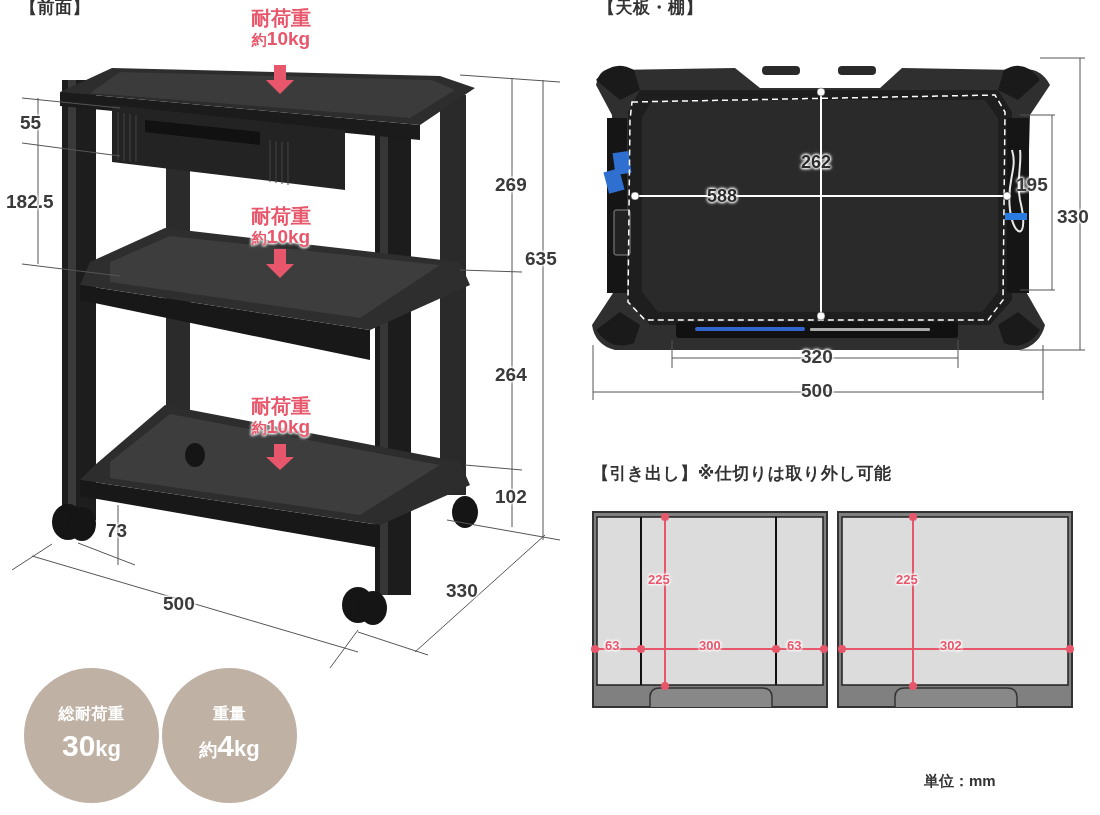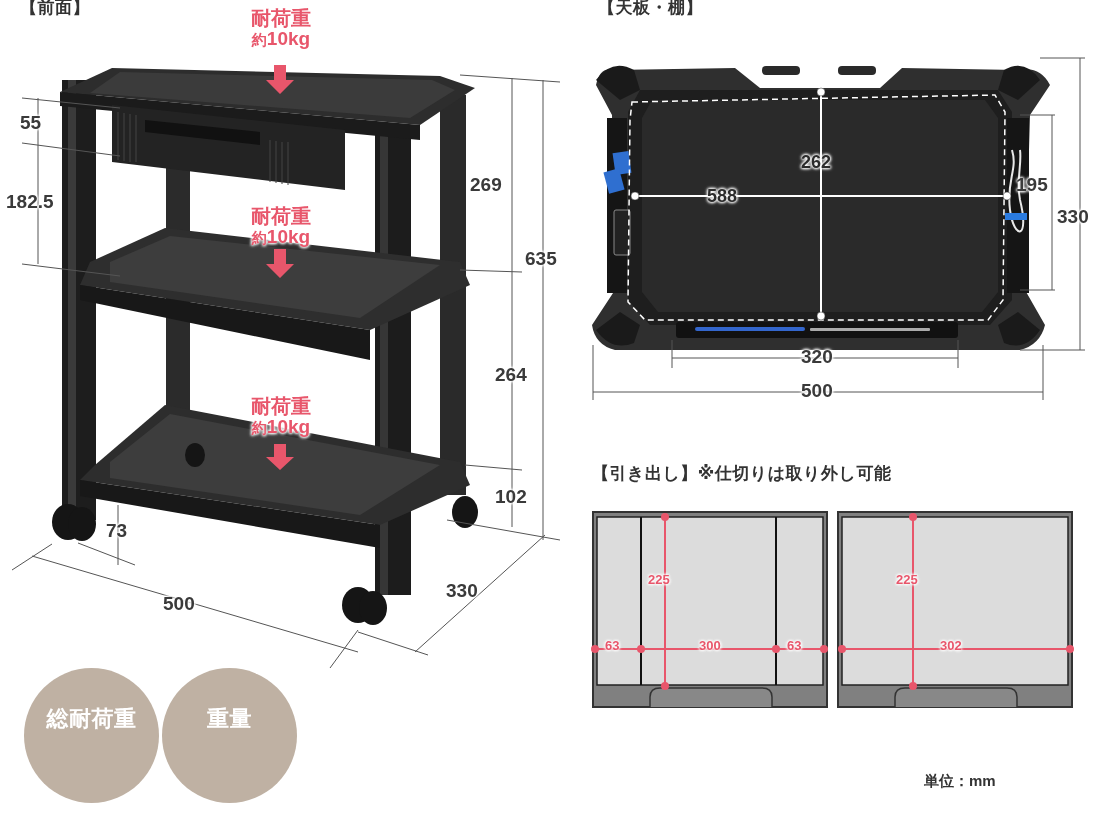--- a/index.html
+++ b/index.html
@@ -9,21 +9,21 @@
   .section-title { font-size:17px; font-weight:bold; color:#333; letter-spacing:0.5px; }
   .dim { font-size:19px; font-weight:bold; color:#3a3a3a; white-space:nowrap; }
   .dim.halo { text-shadow: 0 0 3px #fff, 0 0 3px #fff, 0 0 3px #fff, 0 0 4px #fff; }
   .load { text-align:center; color:#e8566b; font-weight:bold; line-height:1;
           text-shadow: 0 0 3px #fff, 0 0 3px #fff, 0 0 3px #fff, 0 0 4px #fff; }
   .load .l1 { font-size:20px; display:block; }
   .load .l2 { font-size:19px; display:block; margin-top:1px; }
   .load .l2 .pre { font-size:15px; }
   .circle { position:absolute; width:135px; height:135px; border-radius:50%;
             background:#bfb1a3; color:#fff; text-align:center; font-weight:bold; }
-  .circle .t1 { display:block; font-size:22px; margin-top:36px; letter-spacing:0.5px;font-family:Liberation Serif, serif; }
+  .circle .t1 { display:block; font-size:16px; margin-top:36px; letter-spacing:0.5px;font-family:Liberation Serif, serif; }
   .circle .t2 { display:block; font-size:30px; margin-top:4px; }
   .circle .t2 .u { font-size:22px; }
   .circle .t2 .pre { font-size:18px; }
   .pinklbl { font-size:13px; font-weight:bold; color:#e8566b;
              text-shadow: 0 0 3px #fff, 0 0 3px #fff, 0 0 3px #fff, 0 0 4px #fff; }
   .whitelbl { font-size:18px; font-weight:bold; color:#2b2b2b;
               text-shadow: 0 0 3px #fff, 0 0 3px #fff, 0 0 3px #fff, 0 0 4px #fff; }
   .unit { font-size:15px; font-weight:bold; color:#333; }
   svg { position:absolute; left:0; top:0; }
 </style>
@@ -206,33 +206,35 @@
   <span class="l1">耐荷重</span>
   <span class="l2"><span class="pre">約</span><span>10kg</span></span>
 </div>
 <div class="abs load" style="left:242px;top:396px;width:78px;">
   <span class="l1">耐荷重</span>
   <span class="l2"><span class="pre">約</span><span>10kg</span></span>
 </div>
 
 <div class="abs dim halo" style="left:20px;top:112px;">55</div>
 <div class="abs dim halo" style="left:6px;top:191px;">182.5</div>
-<div class="abs dim halo" style="left:470px;top:174px;">269</div>
+<div class="abs dim halo" style="left:495px;top:174px;">269</div>
 <div class="abs dim halo" style="left:525px;top:248px;">635</div>
 <div class="abs dim halo" style="left:495px;top:364px;">264</div>
 <div class="abs dim halo" style="left:495px;top:486px;">102</div>
 <div class="abs dim halo" style="left:106px;top:520px;">73</div>
 <div class="abs dim halo" style="left:163px;top:593px;">500</div>
 <div class="abs dim halo" style="left:446px;top:580px;">330</div>
 
 <div class="circle" style="left:24px;top:668px;">
   <span class="t1">総耐荷重</span>
+  <span class="t2"><span>30</span><span class="u">kg</span></span>
 </div>
 <div class="circle" style="left:162px;top:668px;">
   <span class="t1">重量</span>
+  <span class="t2"><span class="pre">約</span><span>4</span><span class="u">kg</span></span>
 </div>
 
 <div class="abs section-title" style="left:598px;top:-4px;">【天板・棚】</div>
 <div class="abs whitelbl" style="left:801px;top:152px;">262</div>
 <div class="abs whitelbl" style="left:707px;top:186px;">588</div>
 <div class="abs dim halo" style="left:1016px;top:174px;">195</div>
 <div class="abs dim halo" style="left:1057px;top:206px;">330</div>
 <div class="abs dim halo" style="left:801px;top:346px;">320</div>
 <div class="abs dim halo" style="left:801px;top:380px;">500</div>
 

